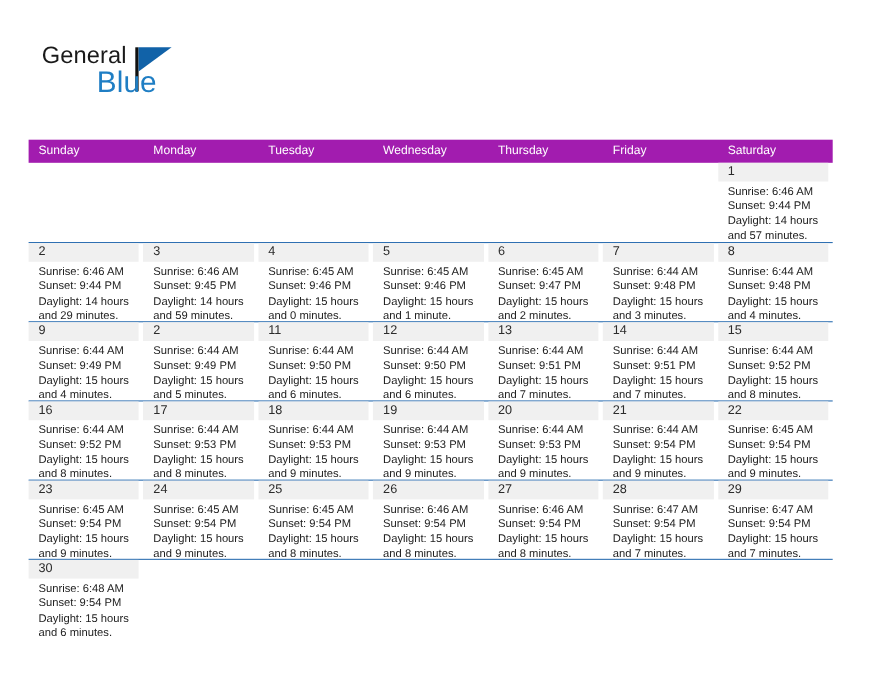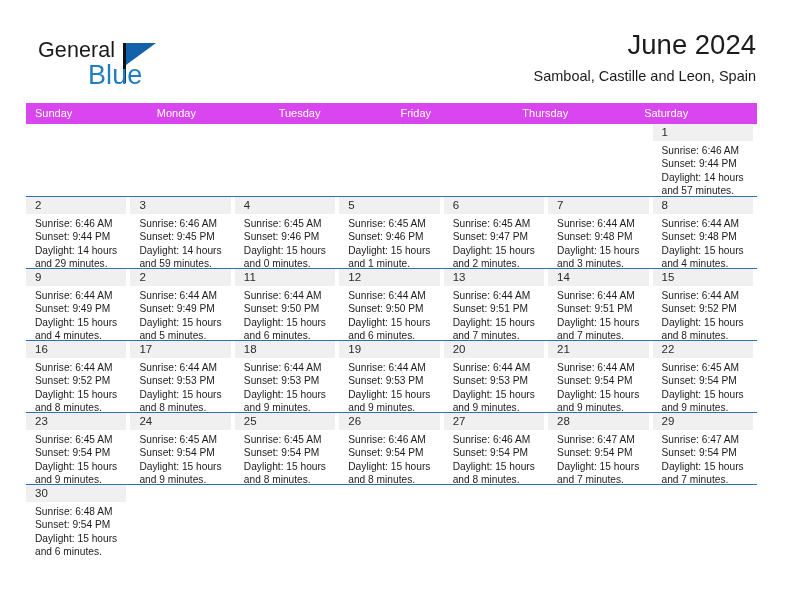--- a/index.html
+++ b/index.html
@@ -95,22 +95,23 @@
 
   
   .calendar {
     position: absolute;
     left: 26px;
     top: 103px;
     width: 731px;
   }
   .cal-head {
     display: flex;
-    background: #d946ef;
+    background: #a21caf;
     height: 21px;
+    margin-top: 24px;
   }
   .cal-head .hcell {
     flex: 1 1 0;
     color: #ffffff;
     font-size: 11px;
     line-height: 21px;
     padding-left: 9px;
     box-sizing: border-box;
     white-space: nowrap;
   }
@@ -160,34 +161,31 @@
 
   <div class="header">
 
     <div class="logo">
       <span class="logo-general">General</span>
       <span class="logo-bar"></span>
       <span class="logo-tri"></span>
       <span class="logo-blue">Blue</span>
     </div>
 
-    <div class="title-block">
-      <div class="cal-title">June 2024</div>
-      <div class="cal-subtitle">Samboal, Castille and Leon, Spain</div>
-    </div>
 
   </div>
 
   <div class="calendar">
     <div class="cal-head" id="weekday-header">
         <div class="hcell">Sunday</div>
         <div class="hcell">Monday</div>
         <div class="hcell">Tuesday</div>
+        <div class="hcell">Wednesday</div>
+        <div class="hcell">Thursday</div>
         <div class="hcell">Friday</div>
-        <div class="hcell">Thursday</div>
         <div class="hcell">Saturday</div>
       </div>
     <div id="weeks-container">
         <div class="week first">
           <div class="cell blank">
             <div class="daynum-band"></div>
           </div>
           <div class="cell blank">
             <div class="daynum-band"></div>
           </div>

